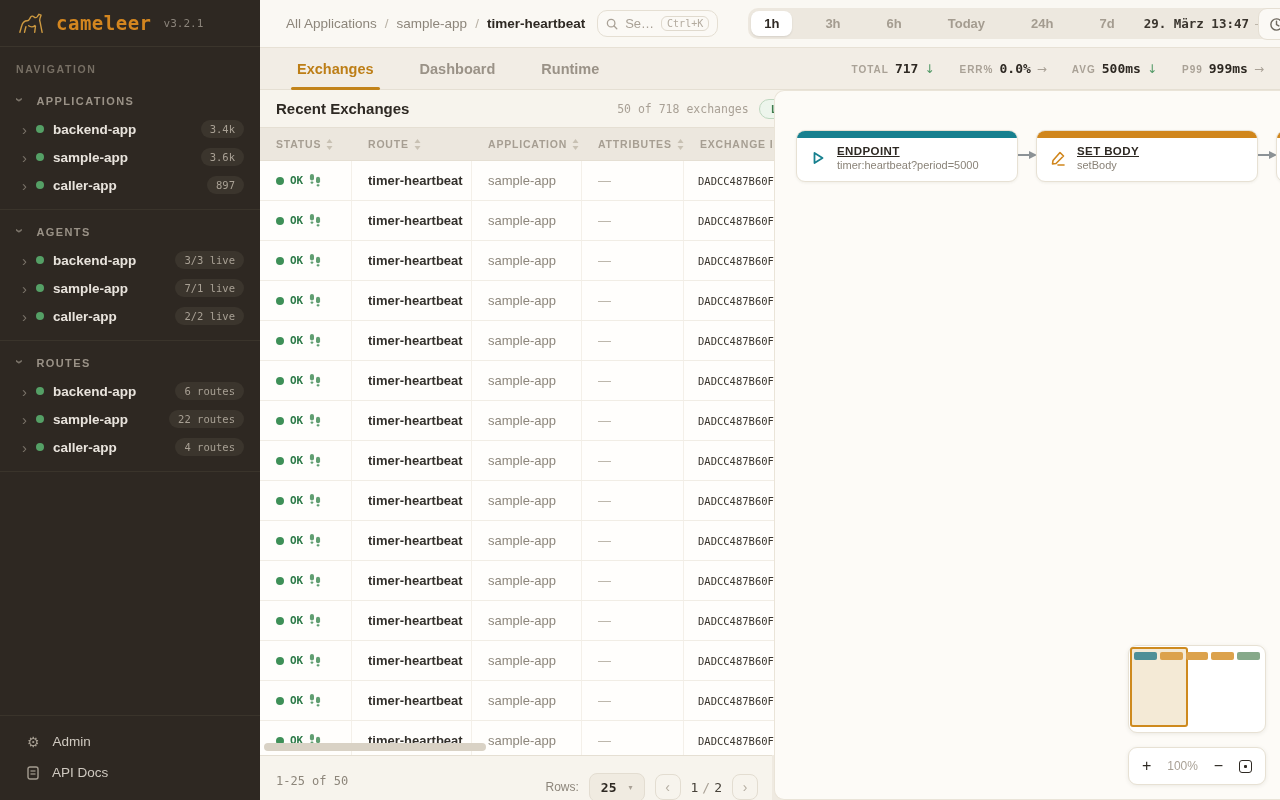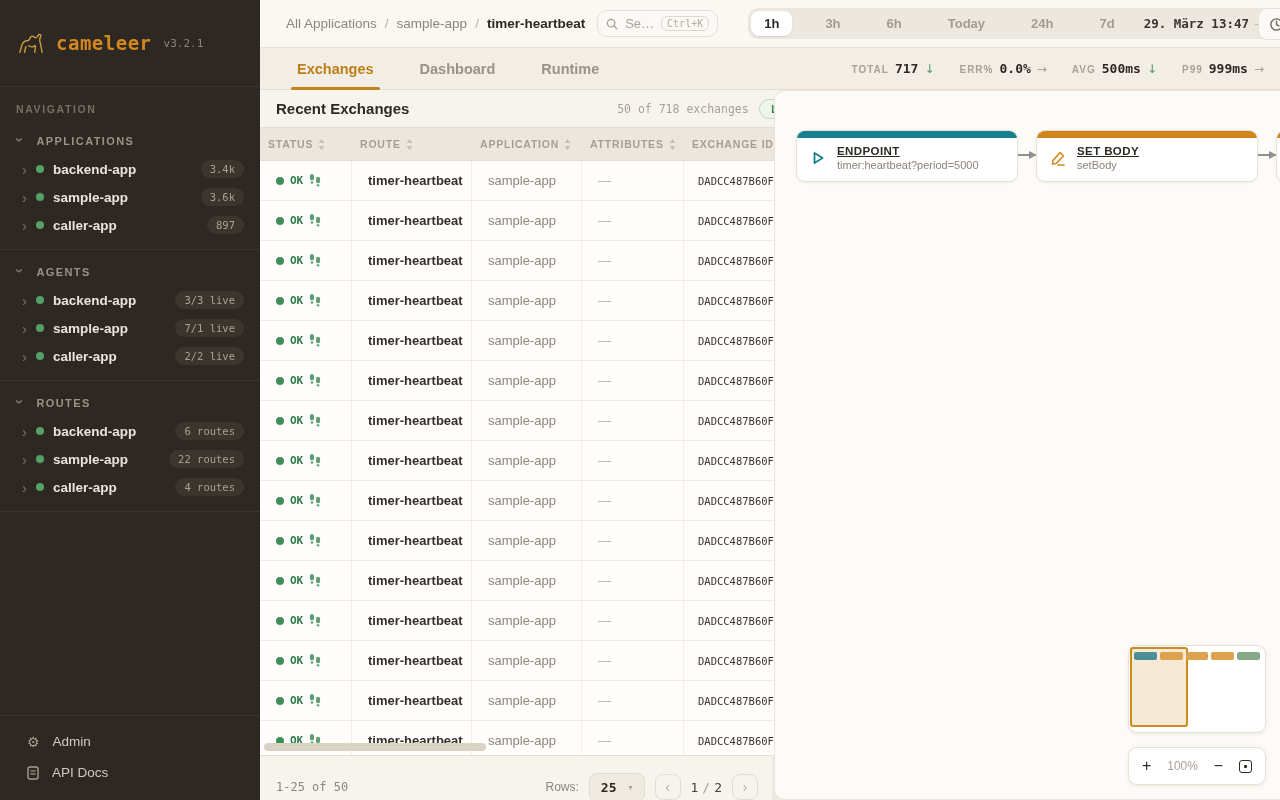--- a/index.html
+++ b/index.html
@@ -1,21 +1,21 @@
 <!DOCTYPE html>
 <html><head>
 <meta charset="utf-8">
 <style>
   * { margin:0; padding:0; box-sizing:border-box; }
   html,body { width:1280px; height:800px; overflow:hidden; }
   body { position:relative; background:#EFEAE1; font-family:"Liberation Sans",sans-serif; color:#2E2923; }
 
   
   .sidebar { position:absolute; left:0; top:0; width:260px; height:800px; background:#2E2822; display:flex; flex-direction:column; }
-  .logo-row { display:flex; align-items:center; gap:10px; padding:30px 16px; border-bottom:1px solid #3B352C; }
+  .logo-row { display:flex; align-items:center; gap:10px; padding:10px 16px; border-bottom:1px solid #3B352C; }
   .logo-text { color:#D4861F; font-family:"DejaVu Sans Mono",monospace; font-weight:bold; font-size:19px; letter-spacing:.5px; }
   .logo-ver { color:#8A837A; font-size:11px; font-family:"DejaVu Sans Mono",monospace; margin-left:2px; }
   .filter-box { margin:14px 16px 0; height:32px; border:1px solid #484137; border-radius:9px; display:flex; align-items:center; gap:8px; padding:0 10px; color:#8A8378; font-size:13px; background:#322C25; }
   .nav-head { margin:16px 16px 4px; font-size:10.5px; font-weight:bold; letter-spacing:1.6px; color:#776F64; }
   .sections { }
   .nav-section { padding:4px 0 10px; border-bottom:1px solid #3A342B; }
   .sec-head { display:flex; align-items:center; gap:13px; padding:10px 17px 7px; color:#9A9287; font-size:11px; font-weight:bold; letter-spacing:1.4px; cursor:pointer; }
   .chev { color:#7A7369; font-size:15px; line-height:1; display:inline-block; }
   .chev.down { transform:rotate(90deg); }
   .nav-item { display:flex; align-items:center; gap:9px; padding:5px 16px 5px 22px; font-size:13.5px; color:#E8E3DC; cursor:pointer; }
@@ -57,38 +57,38 @@
   .stat-trend.down { color:#4E9763; }
   .stat-trend.flat { color:#A9A196; }
 
   
   .table-panel { position:absolute; left:260px; top:90px; width:560px; height:665px; background:#F7F4ED; overflow:hidden; }
   .tbl-strip { height:37px; display:flex; align-items:center; padding:0 12px 0 16px; }
   .tbl-title { font-size:15px; font-weight:bold; color:#2E2923; }
   .tbl-count { margin-left:auto; font-family:"DejaVu Sans Mono",monospace; font-size:11.5px; color:#A9A196; margin-right:10px; }
   .live-pill { border:1px solid #BED7BF; background:#EDF5EC; color:#3F7C4E; font-family:"DejaVu Sans Mono",monospace; font-size:10.5px; font-weight:bold; border-radius:999px; padding:3px 11px; }
   .tbl-head { display:flex; height:34px; background:#ECE7DE; border-top:1px solid #E5DFD3; border-bottom:1px solid #E5DFD3; align-items:center; }
-  .th { font-size:10.5px; font-weight:bold; color:#A69E92; letter-spacing:.8px; display:flex; gap:5px; align-items:center; padding-left:8px; cursor:pointer; white-space:nowrap; }
+  .th { font-size:10.5px; font-weight:bold; color:#A69E92; letter-spacing:.8px; display:flex; gap:5px; align-items:center; padding-left:16px; cursor:pointer; white-space:nowrap; }
   .c0{width:92px;flex:none;} .c1{width:120px;flex:none;} .c2{width:110px;flex:none;} .c3{width:102px;flex:none;} .c4{flex:1;min-width:0;}
   .tbl-rows { background:#FFFFFF; }
   .row { display:flex; height:40px; align-items:center; border-bottom:1px solid #F1EDE5; background:#FFFEFC; cursor:pointer; }
   .td { padding-left:16px; height:100%; display:flex; align-items:center; border-right:1px solid #F4F0E9; overflow:hidden; }
   .td.c4 { border-right:none; padding-left:14px; }
   .td-status { gap:6px; }
   .ok-dot { width:8px; height:8px; border-radius:50%; background:#3E9058; flex:none; }
   .ok-text { font-family:"DejaVu Sans Mono",monospace; font-size:11px; font-weight:bold; color:#2E7B49; }
   .route-text { font-size:13px; font-weight:600; color:#33302B; }
   .app-text { font-size:13px; color:#8D867B; }
   .attr-text { font-size:13px; color:#B5AEA2; }
   .exid-text { font-family:"DejaVu Sans Mono",monospace; font-size:10.5px; color:#3A352E; white-space:nowrap; }
   .vscroll { position:absolute; right:2px; top:40px; width:6px; height:562px; background:#D9D2C5; border-radius:3px; }
   .hscroll { position:absolute; left:4px; top:653px; width:222px; height:8px; background:#D9D2C5; border-radius:4px; }
 
   
-  .pagination { position:absolute; left:260px; top:755px; width:512px; height:45px; background:#F7F4ED; border-top:1px solid #E5DFD3; display:flex; align-items:center; padding:18px 14px 0 16px;gap:16px; }
+  .pagination { position:absolute; left:260px; top:755px; width:512px; height:45px; background:#F7F4ED; border-top:1px solid #E5DFD3; display:flex; padding:18px 14px 0 16px;gap:16px; }
   .pg-range { font-family:"DejaVu Sans Mono",monospace; font-size:12px; color:#8D867B; }
   .pg-right { margin-left:auto; display:flex; gap:10px; align-items:center; }
   .rows-label { font-size:12px; color:#8D867B; }
   .rows-select { display:flex; gap:12px; align-items:center; background:#F0EBE1; border:1px solid #E3DDD1; border-radius:8px; padding:6px 11px; font-size:13px; font-weight:bold; color:#2E2923; font-family:"DejaVu Sans Mono",monospace; cursor:pointer; }
   .rows-caret { font-size:8px; color:#A9A196; font-family:"DejaVu Sans",sans-serif; }
   .pg-btn { width:26px; height:26px; border:1px solid #E3DDD1; border-radius:8px; display:flex; align-items:center; justify-content:center; color:#B5AEA2; font-size:14px; cursor:pointer; background:transparent; }
   .pg-pos { font-family:"DejaVu Sans Mono",monospace; font-size:13px; color:#47423A; }
   .pg-pos .slash { color:#A9A196; margin:0 4px; }
 
   

